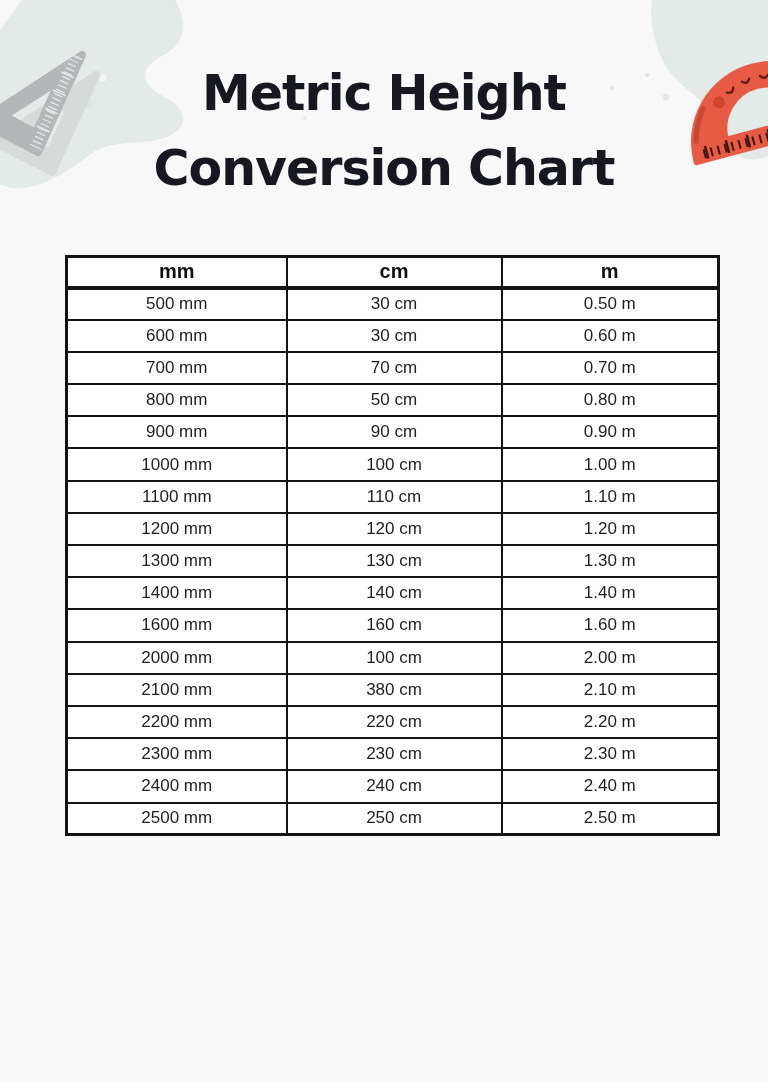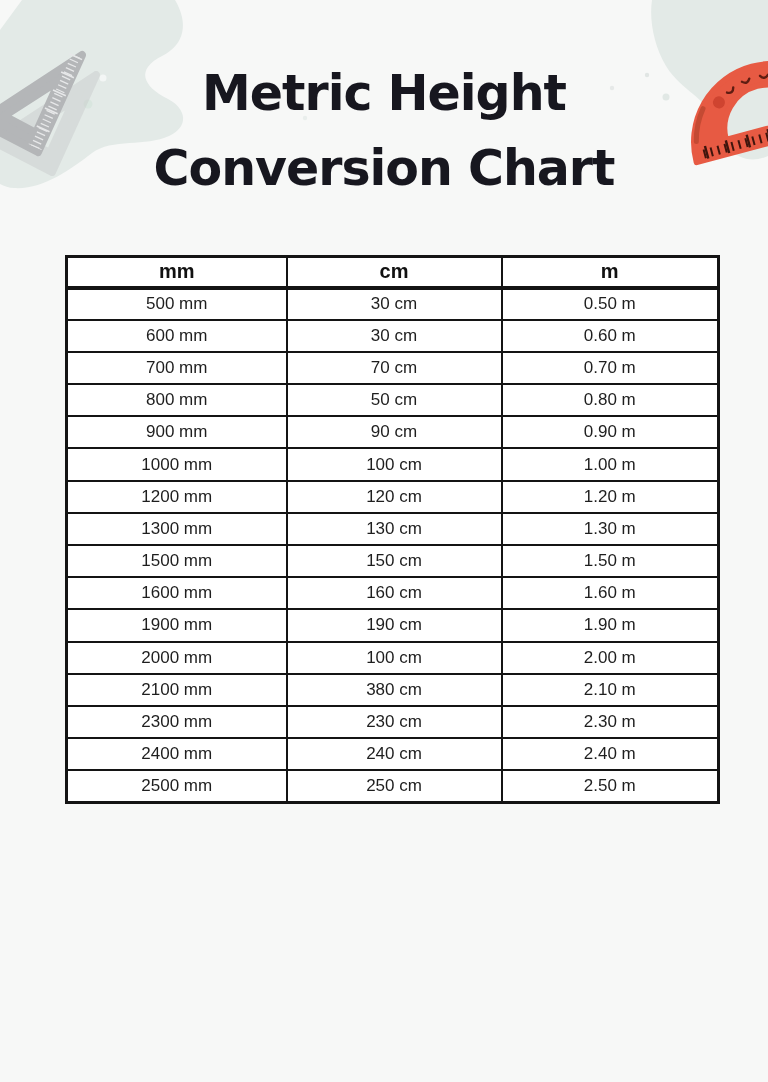--- a/index.html
+++ b/index.html
@@ -165,55 +165,60 @@
           <td>900 mm</td>
           <td>90 cm</td>
           <td>0.90 m</td>
         </tr>
         <tr>
           <td>1000 mm</td>
           <td>100 cm</td>
           <td>1.00 m</td>
         </tr>
         <tr>
+          <td>1100 mm</td>
+          <td>110 cm</td>
+          <td>1.10 m</td>
+        </tr>
+        <tr>
           <td>1200 mm</td>
           <td>120 cm</td>
           <td>1.20 m</td>
         </tr>
         <tr>
           <td>1300 mm</td>
           <td>130 cm</td>
           <td>1.30 m</td>
         </tr>
         <tr>
-          <td>1500 mm</td>
-          <td>150 cm</td>
-          <td>1.50 m</td>
+          <td>1400 mm</td>
+          <td>140 cm</td>
+          <td>1.40 m</td>
         </tr>
         <tr>
           <td>1600 mm</td>
           <td>160 cm</td>
           <td>1.60 m</td>
         </tr>
         <tr>
-          <td>1900 mm</td>
-          <td>190 cm</td>
-          <td>1.90 m</td>
-        </tr>
-        <tr>
           <td>2000 mm</td>
           <td>100 cm</td>
           <td>2.00 m</td>
         </tr>
         <tr>
           <td>2100 mm</td>
           <td>380 cm</td>
           <td>2.10 m</td>
         </tr>
         <tr>
+          <td>2200 mm</td>
+          <td>220 cm</td>
+          <td>2.20 m</td>
+        </tr>
+        <tr>
           <td>2300 mm</td>
           <td>230 cm</td>
           <td>2.30 m</td>
         </tr>
         <tr>
           <td>2400 mm</td>
           <td>240 cm</td>
           <td>2.40 m</td>
         </tr>
         <tr>

